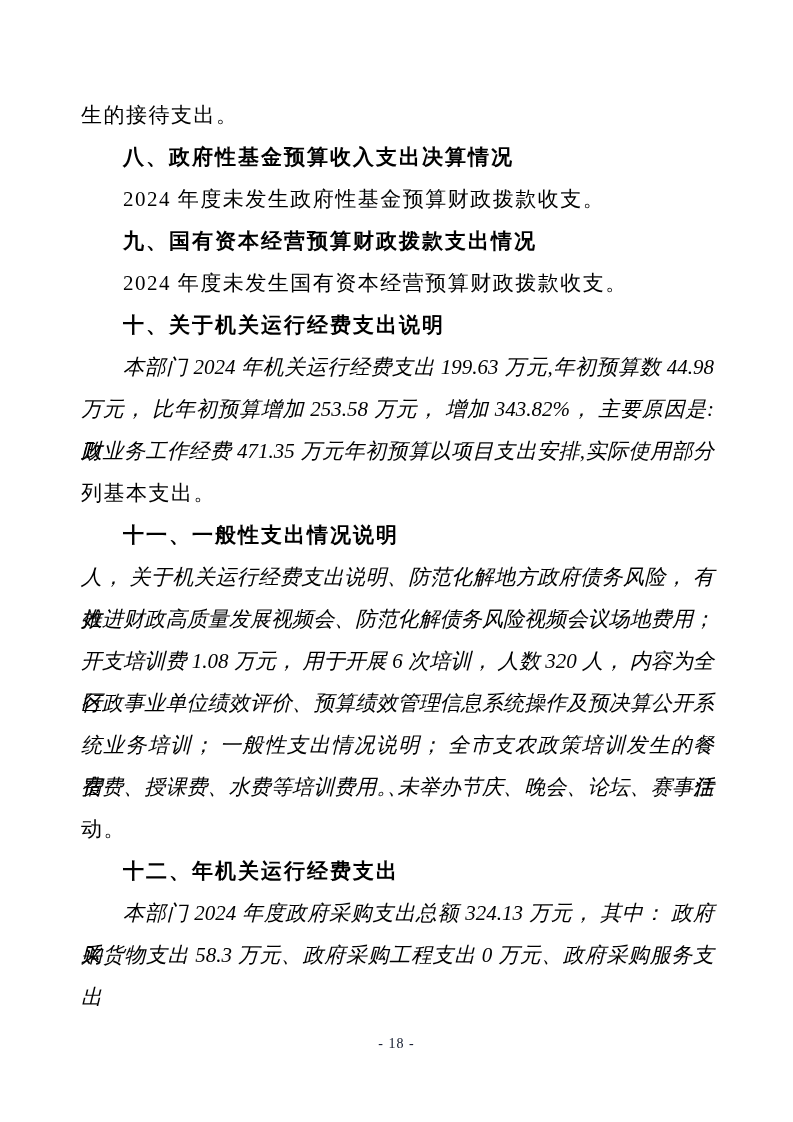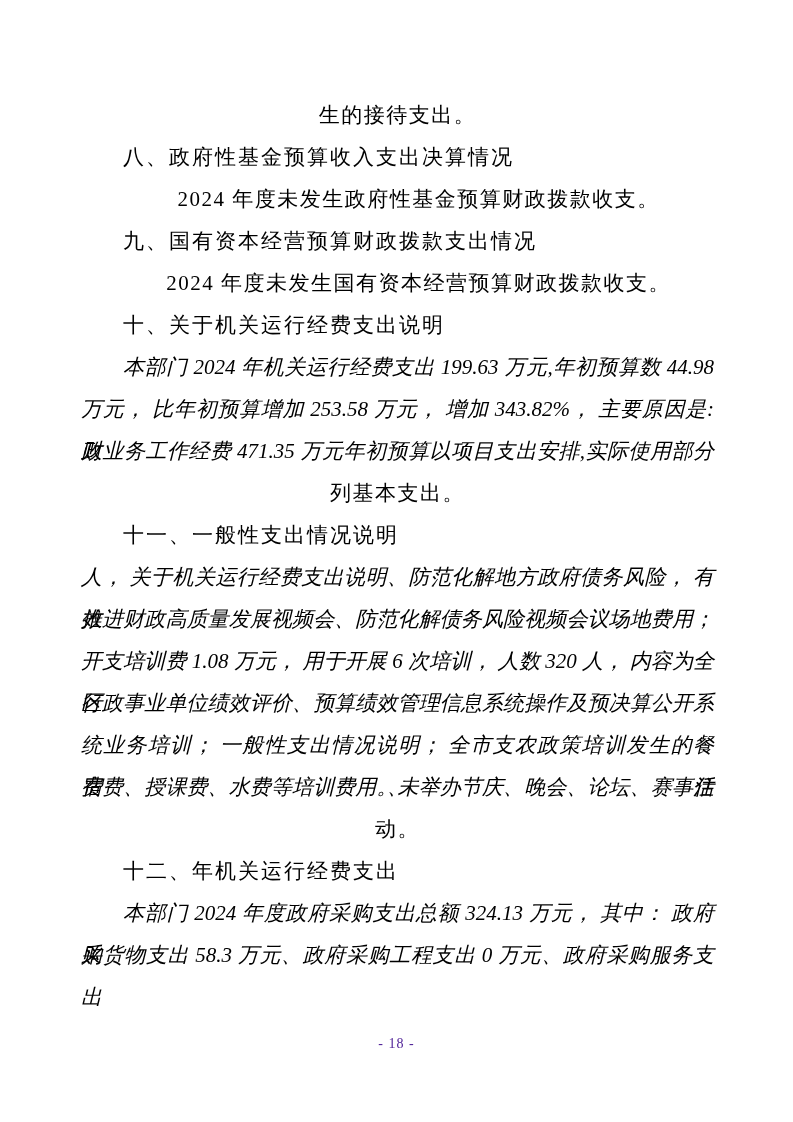--- a/index.html
+++ b/index.html
@@ -28,45 +28,45 @@
     font-size: 21px;
   }
   
   .j {
     text-align: justify;
     text-align-last: justify;
     font-style: italic;
   }
   
   .e {
-    text-align: center;
+    text-align: left;
     letter-spacing: 1.5px;
   }
   
   .h {
     text-align: left;
-    font-weight: 400;
+    font-weight: 700;
     letter-spacing: 2px;
     font-family: "Liberation Serif", "DejaVu Serif", serif;
   }
   
   .ind {
     text-indent: 42px;
   }
   .footer {
     position: absolute;
     left: 0;
     width: 793px;
     top: 1034px;
     text-align: center;
     font-size: 14px;
     line-height: 20px;
     letter-spacing: 1px;
     font-family: "Liberation Serif", "DejaVu Serif", serif;
-    color: #4c1d95;
+    color: #0f172a;
   }
 </style>
 </head>
 <body>
 
 <div class="page">
   <div class="content">
     <div class="line e">生的接待支出。</div>
     <div class="line h ind">八、政府性基金预算收入支出决算情况</div>
     <div class="line e ind">2024 年度未发生政府性基金预算财政拨款收支。</div>

